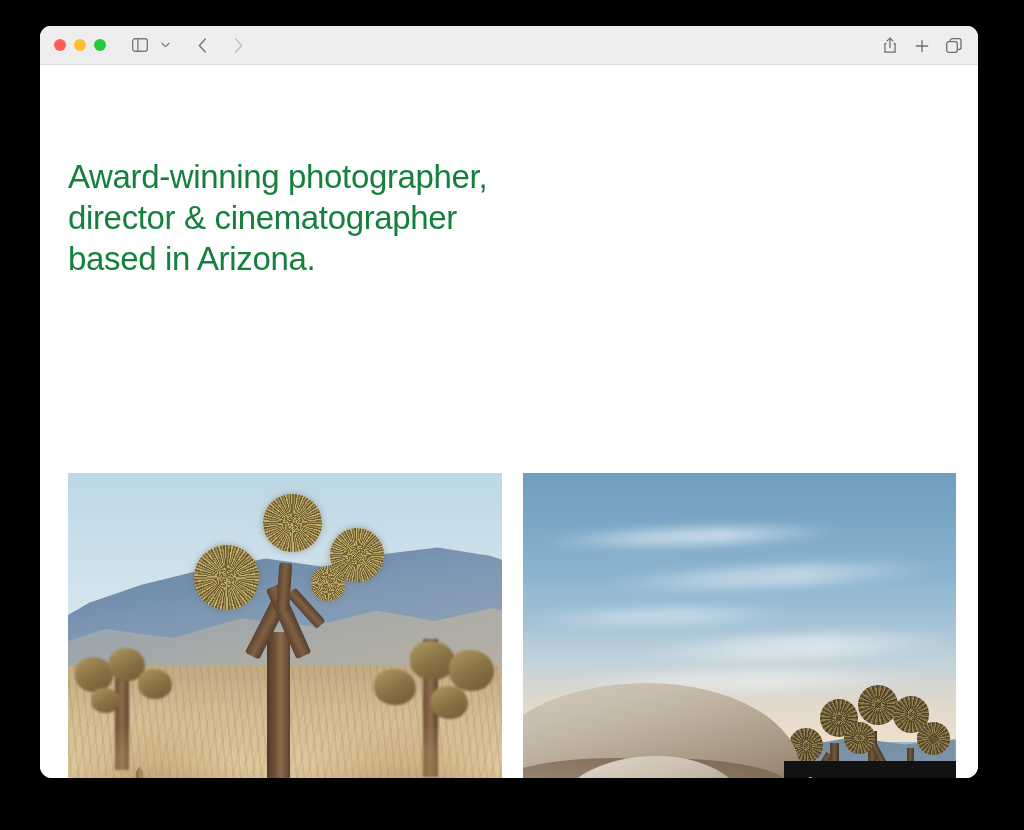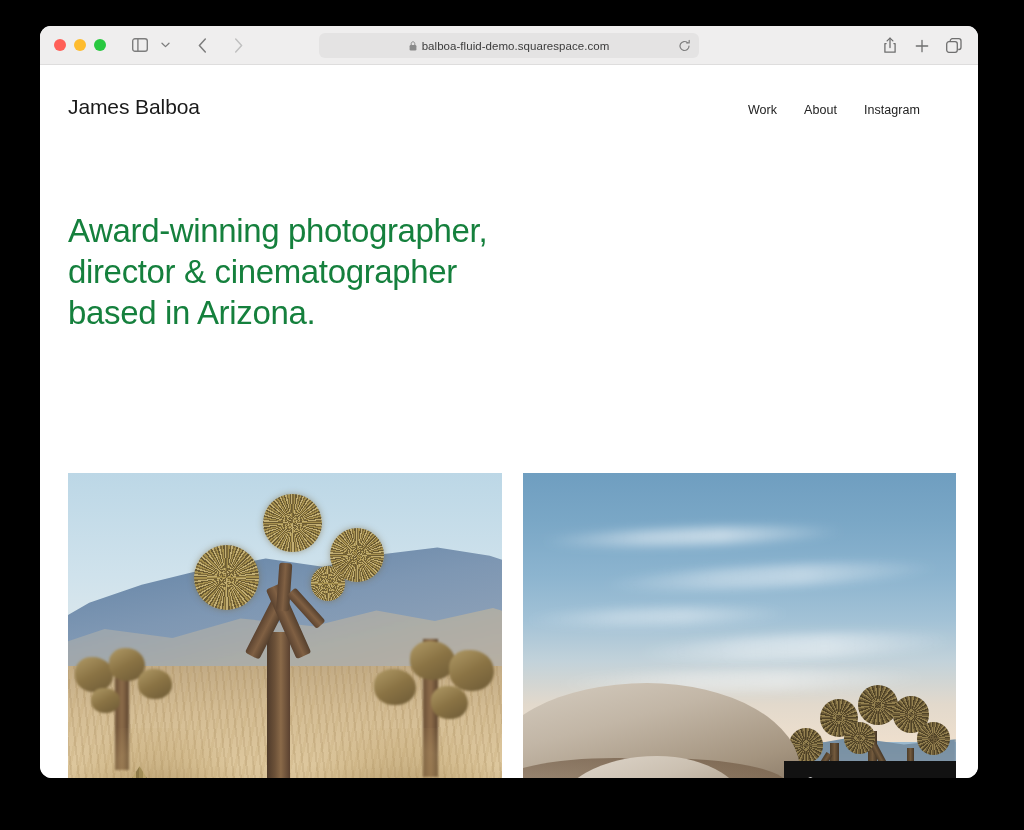--- a/index.html
+++ b/index.html
@@ -415,35 +415,20 @@
           </svg>
         </div>
         <div class="tb-btn disabled">
           <svg width="9" height="15" viewBox="0 0 9 15" fill="none">
             <path d="M1.7 1L7.6 7.5L1.7 14" stroke="currentColor" stroke-width="1.5" stroke-linecap="round" stroke-linejoin="round"></path>
           </svg>
         </div>
       </div>
     </div>
 
-    <div class="url-field">
-      <div class="url-inner">
-        <svg class="lock-ico" width="8" height="10" viewBox="0 0 8 10" fill="none">
-          <rect x="0.6" y="4" width="6.8" height="5.4" rx="1.2" fill="#8a8a8a"></rect>
-          <path d="M2.2 4V2.6C2.2 1.6 3 0.8 4 0.8C5 0.8 5.8 1.6 5.8 2.6V4" stroke="#8a8a8a" stroke-width="1" fill="none"></path>
-        </svg>
-        <span class="url-text" title="balboa-fluid-demo.squarespace.com">balboa-fluid-demo.squarespace.com</span>
-      </div>
-      <div class="reload-btn">
-        <svg width="13" height="13" viewBox="0 0 13 13" fill="none">
-          <path d="M11 6.5a4.5 4.5 0 1 1-1.5-3.35" stroke="currentColor" stroke-width="1.2" stroke-linecap="round"></path>
-          <path d="M11.2 0.9V3.4H8.7" stroke="currentColor" stroke-width="1.2" stroke-linecap="round" stroke-linejoin="round"></path>
-        </svg>
-      </div>
-    </div>
 
     <div class="tb-group-right">
       <div class="tb-btn">
         <svg width="14" height="17" viewBox="0 0 14 17" fill="none">
           <path d="M7 1.2V10.5" stroke="currentColor" stroke-width="1.3" stroke-linecap="round"></path>
           <path d="M4.1 3.9L7 1.1L9.9 3.9" stroke="currentColor" stroke-width="1.3" stroke-linecap="round" stroke-linejoin="round"></path>
           <path d="M3.1 6.6H1.9V15.2H12.1V6.6H10.9" stroke="currentColor" stroke-width="1.3" stroke-linecap="round" stroke-linejoin="round"></path>
         </svg>
       </div>
       <div class="tb-btn">
@@ -455,28 +440,20 @@
         <svg width="16" height="15" viewBox="0 0 16 15" fill="none">
           <rect x="0.7" y="3.7" width="10.6" height="10.6" rx="2.2" stroke="currentColor" stroke-width="1.3"></rect>
           <path d="M4.2 3.4V2.9A2.2 2.2 0 0 1 6.4 0.7h6.4A2.2 2.2 0 0 1 15 2.9v6.4a2.2 2.2 0 0 1-2.2 2.2h-0.6" stroke="currentColor" stroke-width="1.3"></path>
         </svg>
       </div>
     </div>
   </div>
 
   <div class="page">
 
-    <div class="site-header">
-      <div class="site-logo">James Balboa</div>
-      <nav class="site-nav">
-        <a class="nav-link" href="#">Work</a>
-        <a class="nav-link" href="#">About</a>
-        <a class="nav-link" href="#">Instagram</a>
-      </nav>
-    </div>
 
     <div class="hero">
       <h1 class="hero-heading">Award-winning photographer, director &amp; cinematographer based in Arizona.</h1>
     </div>
 
     <div class="gallery">
 
       <div class="photo photo-desert" title="Joshua tree in desert with blue mountains">
         <div class="ph1-sky"></div>
         <div class="ph1-mtn-far"></div>

